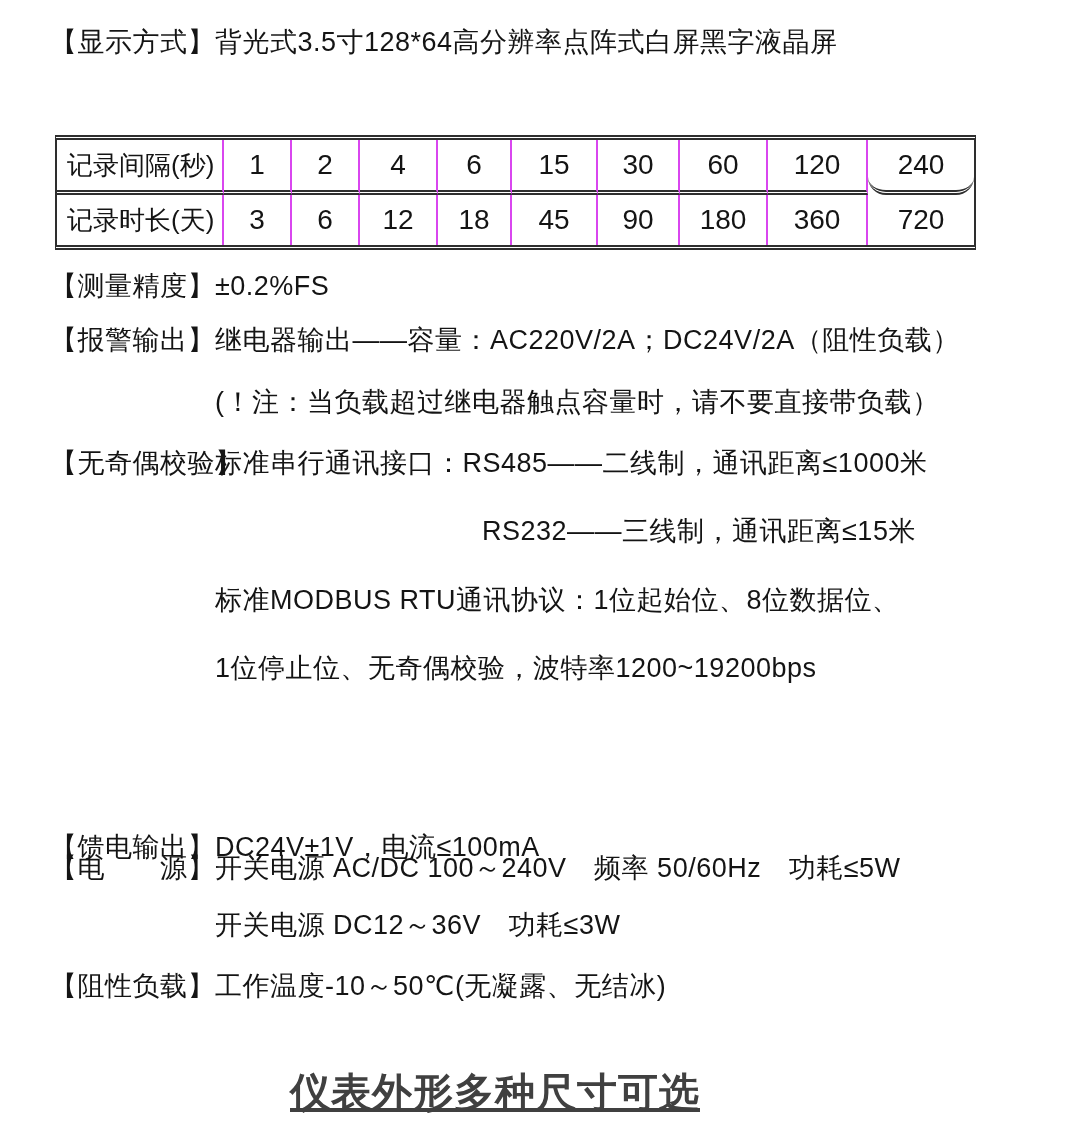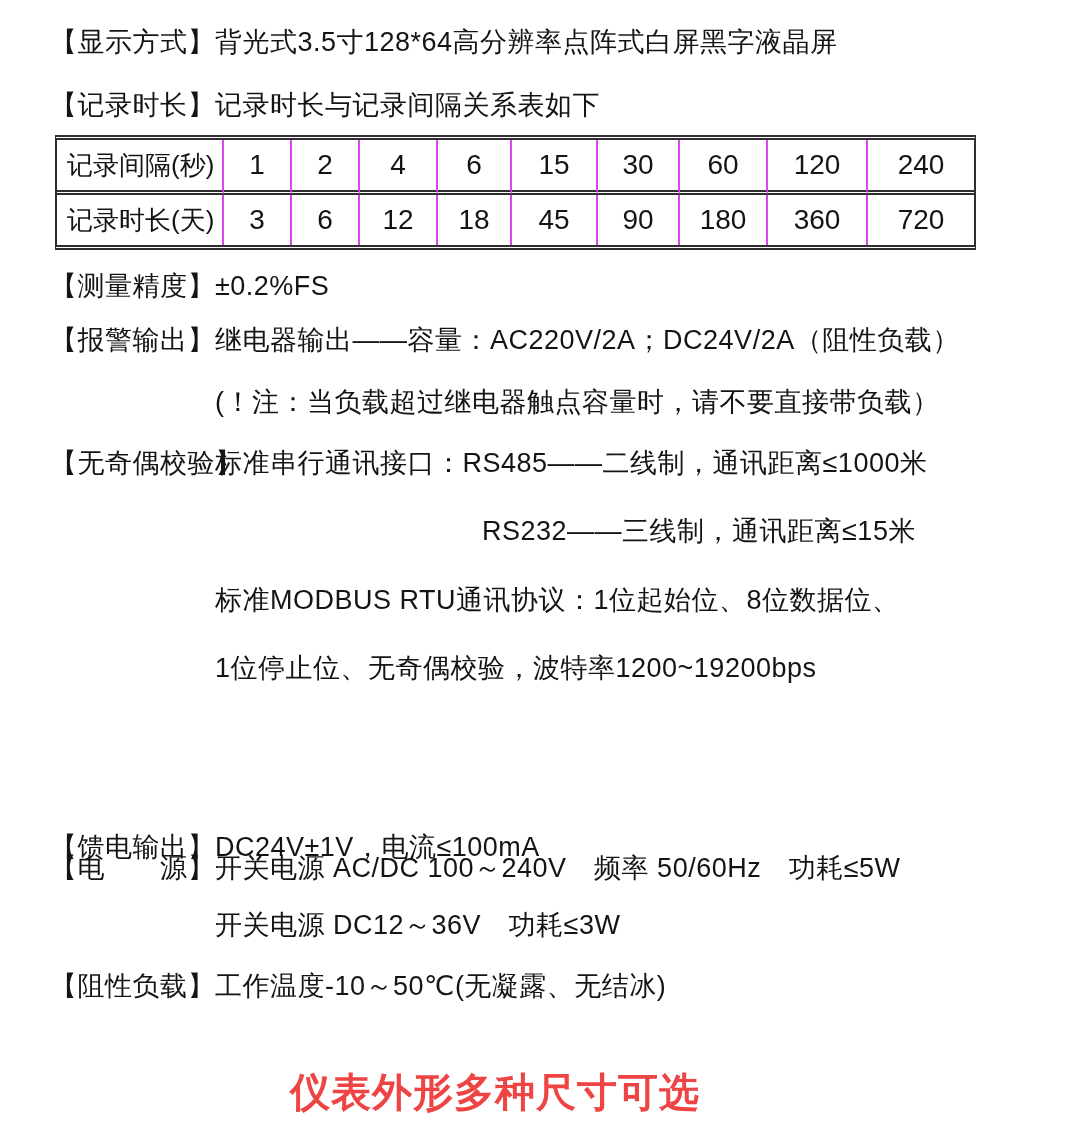--- a/index.html
+++ b/index.html
@@ -45,52 +45,50 @@
   }
   .spec-table td {
     height: 50px;
     padding: 0;
     text-align: center;
     vertical-align: middle;
     border-right: 2px solid #d946ef;
     white-space: nowrap;
     overflow: hidden;
   }
-  .spec-table td:last-child { border-right: none; }
+  .spec-table td:last-child { border-right: none; border-radius: 18px; }
   .spec-table tr.first td { border-bottom: 5px double #2e2e2e; }
   .spec-table td.hdr {
     text-align: left;
     padding-left: 10px;
     font-size: 26px;
   }
   .footer-heading {
     position: absolute;
     left: 0;
     top: 1067px;
     width: 990px;
     text-align: center;
     font-size: 40px;
     font-weight: bold;
     line-height: 50px;
     letter-spacing: 1px;
-    color: #ef4444;
+    color: #404040;
+    text-decoration: underline;
   }
 </style>
 </head>
 <body>
 
 <div class="page">
 
   <div class="row" style="top:23px">
     <span class="lbl">【显示方式】</span><span class="val">背光式3.5寸128*64高分辨率点阵式白屏黑字液晶屏</span>
   </div>
 
-  <div class="row" style="top:86px">
-    <span class="lbl">【记录时长】</span><span class="val">记录时长与记录间隔关系表如下</span>
-  </div>
 
   <table class="spec-table">
     <colgroup>
       <col style="width:167px">
         <col style="width:68px">
         <col style="width:68px">
         <col style="width:78px">
         <col style="width:74px">
         <col style="width:86px">
         <col style="width:82px">

